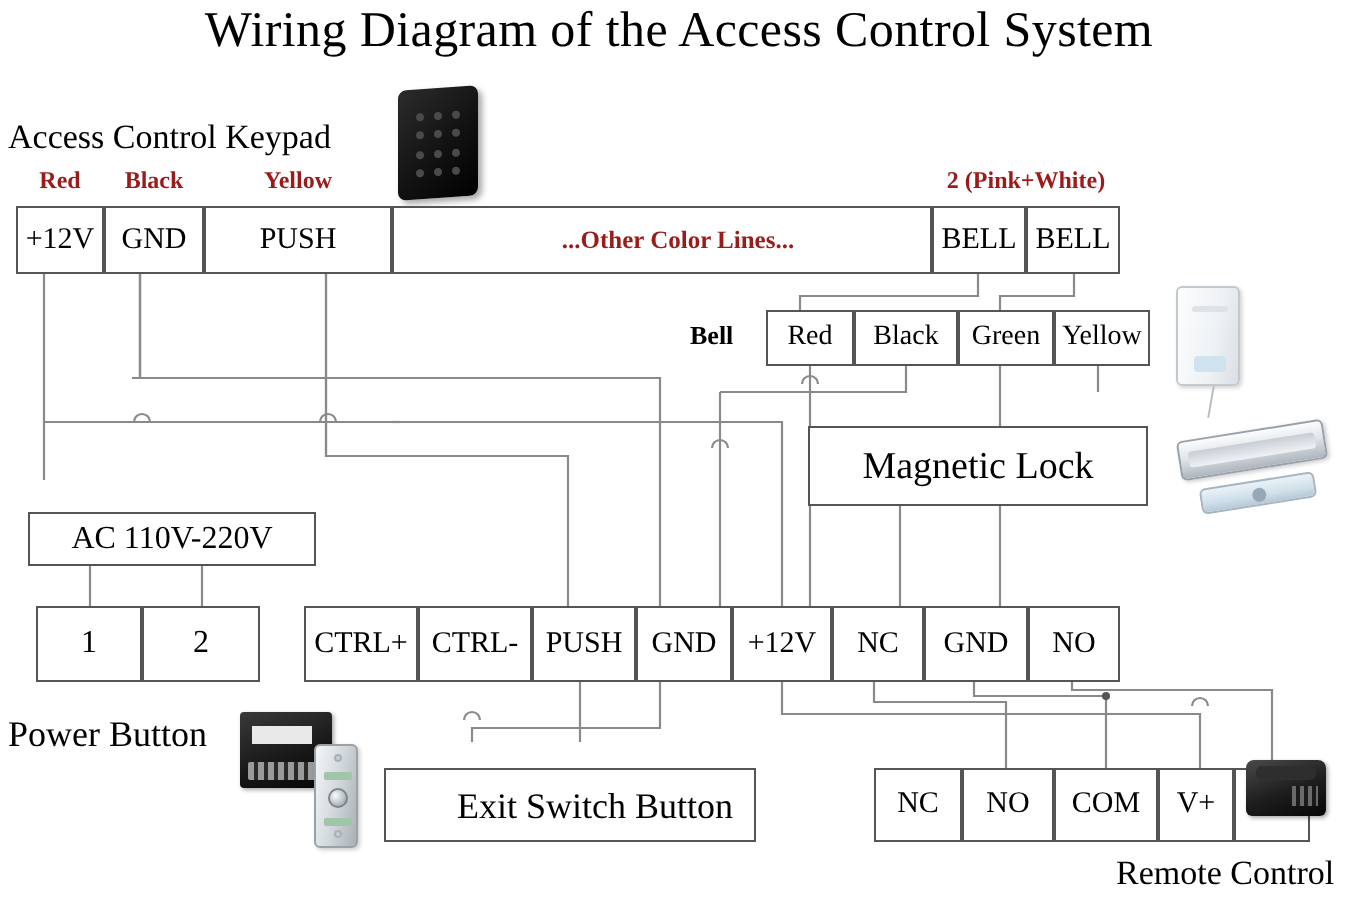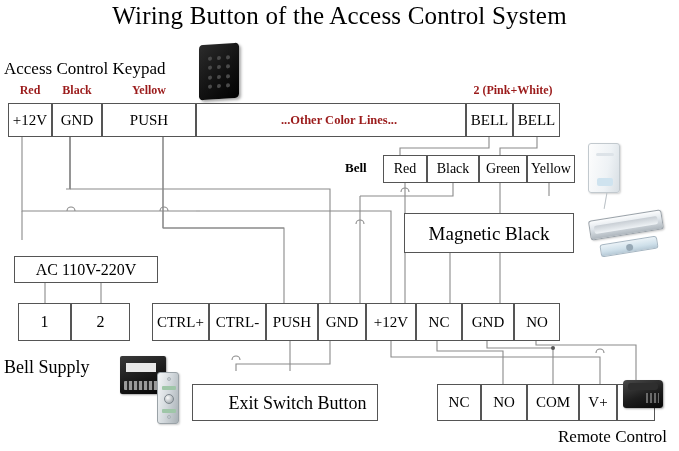--- a/index.html
+++ b/index.html
@@ -288,21 +288,21 @@
       <path d="M356,224 A4,4 0 0 1 364,224"></path>
       <path d="M232,360 A4,4 0 0 1 240,360"></path>
       <path d="M596,353 A4,4 0 0 1 604,353"></path>
     </g>
 
     <g fill="#555">
       <circle cx="553" cy="348" r="2"></circle>
     </g>
   </svg>
 
-  <div class="title">Wiring Button of the Access Control System</div>
+  <div class="title">Wiring Diagram of the Access Control System</div>
 
   <div class="freetext" style="left:4px; top:60px; font-size:17px;">Access Control Keypad</div>
 
   <div class="device keypad" style="left:199px; top:44px;">
     <div class="keys">
       <i></i>
         <i></i>
         <i></i>
         <i></i>
         <i></i>
@@ -332,31 +332,31 @@
 
   <div class="cell" style="left:383px;top:155px; width:44px; height:28px; font-size:14px;">Red</div>
   <div class="cell" style="left:427px;top:155px; width:52px; height:28px; font-size:14px;">Black</div>
   <div class="cell" style="left:479px;top:155px; width:48px; height:28px; font-size:14px;">Green</div>
   <div class="cell" style="left:527px;top:155px; width:48px; height:28px; font-size:14px;">Yellow</div>
 
   <div class="device bellbox" style="left:588px; top:143px;">
     <div class="bell-cord"></div>
   </div>
 
-  <div class="cell" style="left:404px; top:213px; width:170px; height:40px; font-size:19px;">Magnetic Black</div>
+  <div class="cell" style="left:404px; top:213px; width:170px; height:40px; font-size:19px;">Magnetic Lock</div>
 
   <div class="device maglock-body" style="left:589px; top:215px;"></div>
   <div class="device maglock-plate" style="left:600px; top:240px;"></div>
 
   <div class="cell" style="left:14px; top:256px; width:144px; height:27px; font-size:16px;">AC 110V-220V</div>
 
   <div class="cell" style="left:18px; top:303px; width:53px; height:38px; font-size:16px;">1</div>
   <div class="cell" style="left:71px; top:303px; width:59px; height:38px; font-size:16px;">2</div>
 
-  <div class="freetext" style="left:4px; top:358px; font-size:18px;">Bell Supply</div>
+  <div class="freetext" style="left:4px; top:358px; font-size:18px;">Power Button</div>
 
   <div class="device psu" style="left:120px; top:356px;">
     <div class="label"></div>
     <div class="term"></div>
   </div>
 
   <div class="cell" style="left:152px;top:303px; width:57px; height:38px;">CTRL+</div>
   <div class="cell" style="left:209px;top:303px; width:57px; height:38px;">CTRL-</div>
   <div class="cell" style="left:266px;top:303px; width:52px; height:38px;">PUSH</div>
   <div class="cell" style="left:318px;top:303px; width:48px; height:38px;">GND</div>

